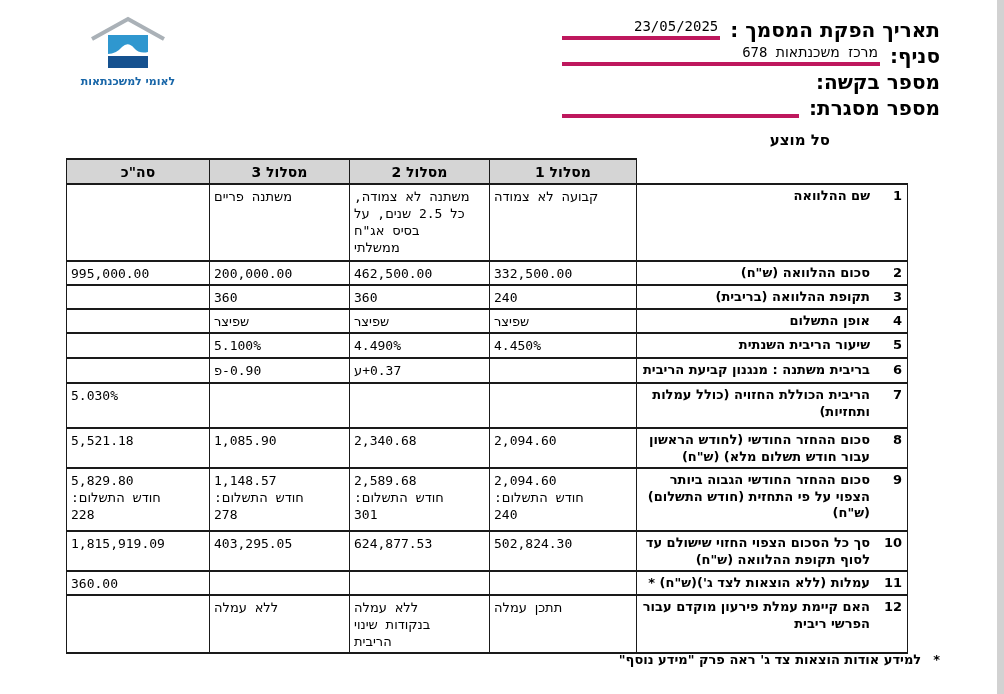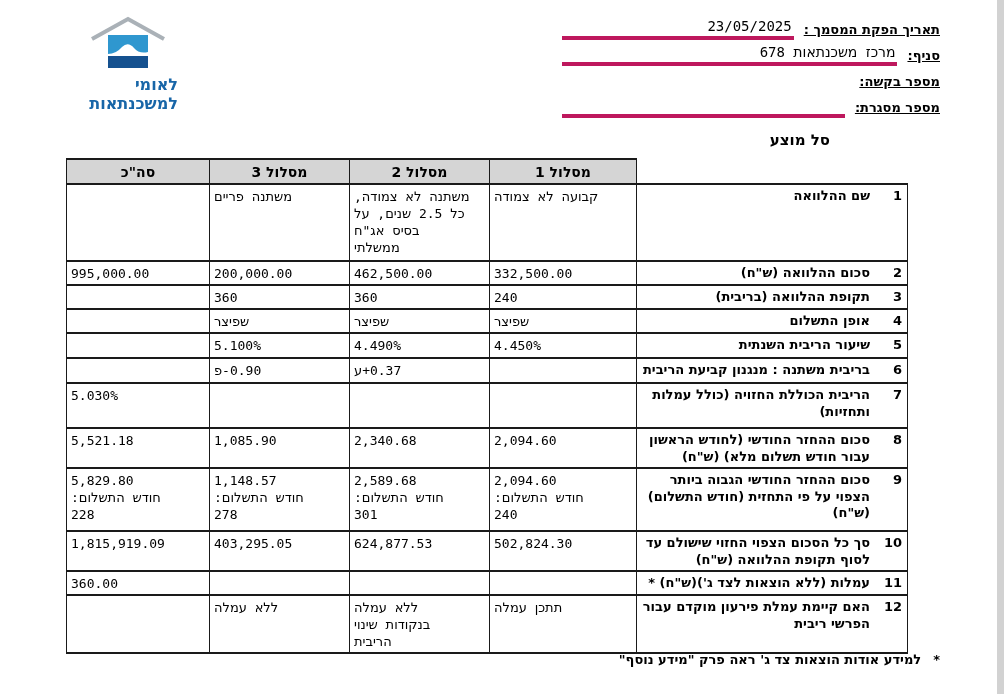--- a/index.html
+++ b/index.html
@@ -5,25 +5,25 @@
   html,body{margin:0;padding:0;}
   body{
     width:1004px;height:694px;position:relative;overflow:hidden;
     background:#ffffff;color:#000;direction:rtl;
     font-family:"DejaVu Sans", sans-serif;
   }
   
   .scroll-strip{position:absolute;top:0;right:0;width:7px;height:694px;background:#d2d2d2;}
   
   .logo{position:absolute;left:78px;top:14px;width:100px;text-align:center;}
-  .logo-text{color:#1866a8;font-weight:bold;font-size:16px;margin-top:1px;text-align:right;}
+  .logo-text{color:#1866a8;font-weight:bold;font-size:11px;margin-top:1px;}
   
   .header-fields{position:absolute;top:14px;right:64px;width:378px;}
   .hf-row{display:flex;align-items:flex-end;height:26px;gap:10px;}
-  .hf-label{font-weight:bold;font-size:13px;white-space:nowrap;line-height:20px;text-decoration:underline;}
+  .hf-label{font-weight:bold;font-size:20px;white-space:nowrap;line-height:20px;}
   .hf-value{
     flex:1;border-bottom:4px solid #be185d;direction:ltr;text-align:right;
     font-family:"DejaVu Sans Mono","DejaVu Sans",monospace;font-size:14px;
     line-height:19px;height:19px;padding:0 2px;
   }
   
   .section-title{position:absolute;top:131px;right:174px;font-weight:bold;font-size:15px;text-align:center;}
   
   .basket-table{
     position:absolute;top:158px;right:96px;width:841px;

